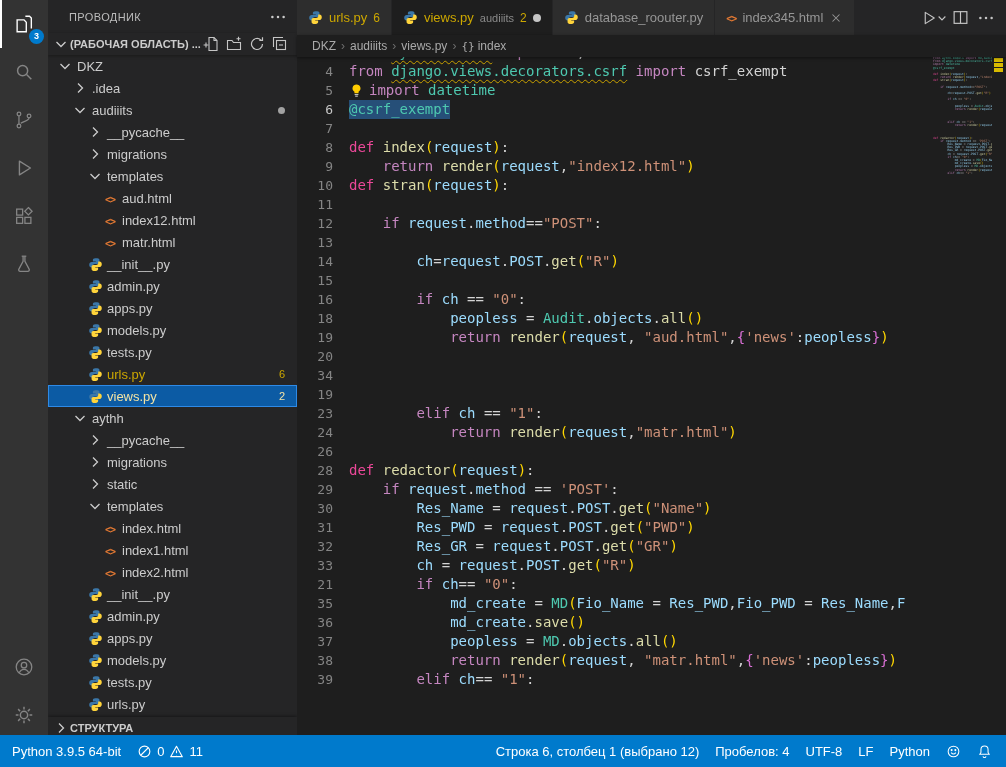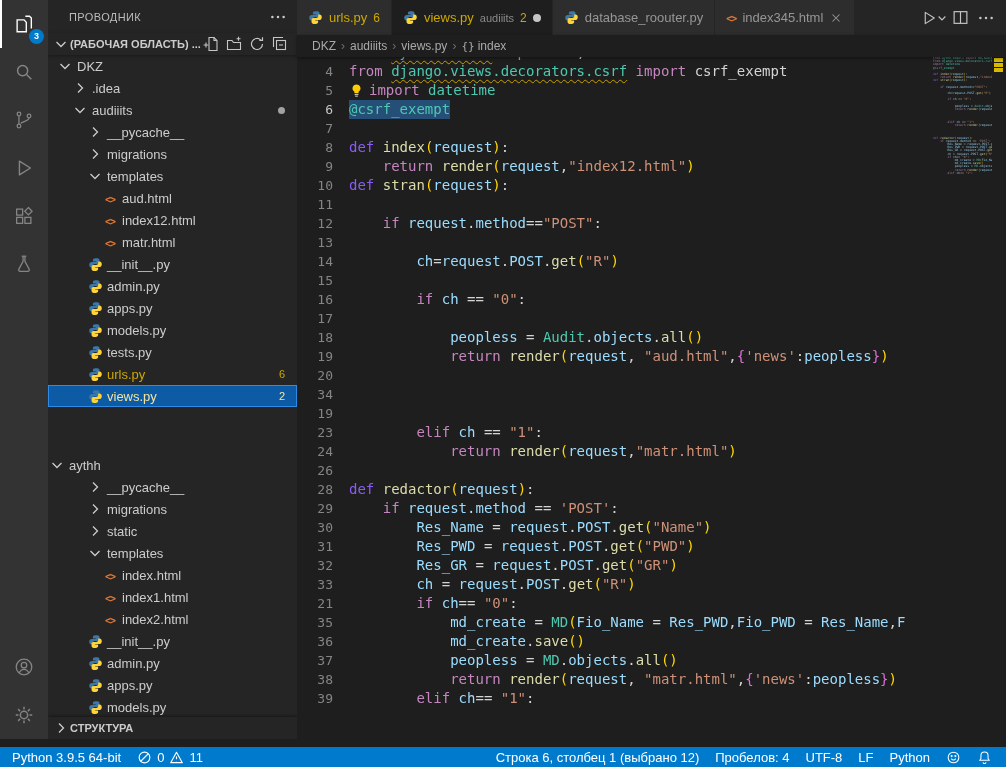--- a/index.html
+++ b/index.html
@@ -54,35 +54,35 @@
   .breadcrumbs { height:22px; display:flex; align-items:center; gap:5px; padding:0 15px; font-size:12px; color:#a9a9a9; background:#1e1e1e; position:relative; z-index:3; box-shadow:0 1px 3px rgba(0,0,0,.45); }
   .bc-sep { color:#6e6e6e; }
   .bc-item { display:flex; align-items:center; gap:3px; }
 
   .editor-view { position:absolute; top:57px; left:0; right:0; bottom:0; overflow:hidden; }
   .code-scroll { position:absolute; top:-14px; left:0; right:0; font-family:"DejaVu Sans Mono", monospace; font-size:14px; line-height:19px; }
   .code-line { height:19px; display:flex; white-space:pre; }
   .line-num { flex:none; width:52px; text-align:right; padding-right:16px; color:#858585; font-size:13px; }
   .line-num.cur { color:#c6c6c6; }
   .line-content { flex:none; display:inline-flex; align-items:center; white-space:pre; }
-  .tk-k { color:#C586C0; } .tk-d { color:#8b5cf6; } .tk-f { color:#DCDCAA; }
+  .tk-k { color:#C586C0; } .tk-d { color:#ec4899; } .tk-f { color:#DCDCAA; }
   .tk-v { color:#9CDCFE; } .tk-s { color:#CE9178; } .tk-c { color:#4EC9B0; }
   .tk-w { color:#D4D4D4; } .tk-p { color:#ffd700; } .tk-b { color:#da70d6; }
   .tk-sel { background:#264f78; }
   .tk-sq { text-decoration:underline; text-decoration-style:wavy; text-decoration-color:#c8a000; text-decoration-thickness:1px; text-underline-offset:3px; }
   .bulb { width:16px; height:16px; margin-right:4px; display:inline-flex; }
 
   .minimap { position:absolute; top:0; right:14px; width:62px; bottom:0; background:#1e1e1e; overflow:hidden; z-index:2; }
   .minimap-content { font-family:"DejaVu Sans Mono", monospace; font-size:3px; line-height:3.2px; padding-left:3px; opacity:.85; }
   .mini-line { height:3.2px; white-space:pre; }
   .overview-ruler { position:absolute; top:0; right:0; width:14px; bottom:0; z-index:2; }
   .ov-mark { position:absolute; left:2px; width:9px; height:4px; background:#d7ba00; }
 
   
-  .status-bar { position:absolute; left:0; right:0; bottom:0; height:20px; background:#007acc; color:#ffffff; display:flex; align-items:center; font-size:13px; z-index:20; }
+  .status-bar { position:absolute; left:0; right:0; bottom:0; height:32px; background:#007acc; color:#ffffff; display:flex; align-items:center; font-size:13px; z-index:20; }
   .sb-left { display:flex; align-items:center; padding-left:4px; }
   .sb-right { margin-left:auto; display:flex; align-items:center; padding-right:6px; }
   .st-item { display:flex; align-items:center; gap:5px; padding:0 8px; height:28px; white-space:nowrap; }
   .st-icon { display:flex; }
 </style>
 </head>
 <body>
 
 <div class="activity-bar">
   <div class="ab-top">
@@ -369,21 +369,21 @@
           <span class="icon ">
             <svg width="15" height="15" viewBox="0 0 16 16">
               <path d="M7.8 1.2c-1.8 0-2.6.8-2.6 2v1.6h3.1v.5H3.9c-1.4 0-2.6 1-2.6 3 0 1.9 1 2.9 2.4 2.9h1.4V9.6c0-1.3 1-2.1 2.3-2.1h3c1 0 1.8-.8 1.8-1.8V3.2c0-1.2-1-2-2.2-2H7.8z" fill="#3b77a8"></path>
               <path d="M8.2 14.8c1.8 0 2.6-.8 2.6-2v-1.6H7.7v-.5h4.4c1.4 0 2.6-1 2.6-3 0-1.9-1-2.9-2.4-2.9h-1.4v1.6c0 1.3-1 2.1-2.3 2.1h-3c-1 0-1.8.8-1.8 1.8v2.5c0 1.2 1 2 2.2 2h2.2z" fill="#ffd43b"></path>
             </svg>
           </span>
         </span>
         <span class="tree-label">views.py</span>
         <span class="tree-badge">2</span>
       </div>
-      <div class="tree-row" style=" margin-top: 47px;">
+      <div class="tree-row" style="padding-left: 23px;">
         <span class="slot">
           <span class="icon ">
             <svg width="16" height="16" viewBox="0 0 16 16" fill="none" stroke="currentColor" stroke-width="1.3">
               <path d="M3.5 6L8 10.5L12.5 6"></path>
             </svg>
           </span>
         </span>
         <span class="tree-label">aythh</span>
       </div>
       <div class="tree-row" style="padding-left: 38px;">
@@ -634,21 +634,20 @@
         <div class="code-line"><span class="line-num">7</span><span class="line-content"></span></div>
         <div class="code-line"><span class="line-num">8</span><span class="line-content"><span class="tk-d">def</span><span class="tk-w"> </span><span class="tk-f">index</span><span class="tk-p">(</span><span class="tk-v">request</span><span class="tk-p">)</span><span class="tk-w">:</span></span></div>
         <div class="code-line"><span class="line-num">9</span><span class="line-content"><span class="tk-w">    </span><span class="tk-k">return</span><span class="tk-w"> </span><span class="tk-f">render</span><span class="tk-p">(</span><span class="tk-v">request</span><span class="tk-w">,</span><span class="tk-s">"index12.html"</span><span class="tk-p">)</span></span></div>
         <div class="code-line"><span class="line-num">10</span><span class="line-content"><span class="tk-d">def</span><span class="tk-w"> </span><span class="tk-f">stran</span><span class="tk-p">(</span><span class="tk-v">request</span><span class="tk-p">)</span><span class="tk-w">:</span></span></div>
         <div class="code-line"><span class="line-num">11</span><span class="line-content"></span></div>
         <div class="code-line"><span class="line-num">12</span><span class="line-content"><span class="tk-w">    </span><span class="tk-k">if</span><span class="tk-w"> </span><span class="tk-v">request</span><span class="tk-w">.</span><span class="tk-v">method</span><span class="tk-w">==</span><span class="tk-s">"POST"</span><span class="tk-w">:</span></span></div>
         <div class="code-line"><span class="line-num">13</span><span class="line-content"></span></div>
         <div class="code-line"><span class="line-num">14</span><span class="line-content"><span class="tk-w">        </span><span class="tk-v">ch</span><span class="tk-w">=</span><span class="tk-v">request</span><span class="tk-w">.</span><span class="tk-v">POST</span><span class="tk-w">.</span><span class="tk-f">get</span><span class="tk-p">(</span><span class="tk-s">"R"</span><span class="tk-p">)</span></span></div>
         <div class="code-line"><span class="line-num">15</span><span class="line-content"></span></div>
         <div class="code-line"><span class="line-num">16</span><span class="line-content"><span class="tk-w">        </span><span class="tk-k">if</span><span class="tk-w"> </span><span class="tk-v">ch</span><span class="tk-w"> == </span><span class="tk-s">"0"</span><span class="tk-w">:</span></span></div>
-        <div class="code-line"><span class="line-num">17</span><span class="line-content"></span></div>
         <div class="code-line"><span class="line-num">18</span><span class="line-content"><span class="tk-w">            </span><span class="tk-v">peopless</span><span class="tk-w"> = </span><span class="tk-c">Audit</span><span class="tk-w">.</span><span class="tk-v">objects</span><span class="tk-w">.</span><span class="tk-f">all</span><span class="tk-p">()</span></span></div>
         <div class="code-line"><span class="line-num">19</span><span class="line-content"><span class="tk-w">            </span><span class="tk-k">return</span><span class="tk-w"> </span><span class="tk-f">render</span><span class="tk-p">(</span><span class="tk-v">request</span><span class="tk-w">, </span><span class="tk-s">"aud.html"</span><span class="tk-w">,</span><span class="tk-b">{</span><span class="tk-s">'news'</span><span class="tk-w">:</span><span class="tk-v">peopless</span><span class="tk-b">}</span><span class="tk-p">)</span></span></div>
         <div class="code-line"><span class="line-num">20</span><span class="line-content"></span></div>
         <div class="code-line"><span class="line-num">34</span><span class="line-content"></span></div>
         <div class="code-line"><span class="line-num">19</span><span class="line-content"></span></div>
         <div class="code-line"><span class="line-num">23</span><span class="line-content"><span class="tk-w">        </span><span class="tk-k">elif</span><span class="tk-w"> </span><span class="tk-v">ch</span><span class="tk-w"> == </span><span class="tk-s">"1"</span><span class="tk-w">:</span></span></div>
         <div class="code-line"><span class="line-num">24</span><span class="line-content"><span class="tk-w">            </span><span class="tk-k">return</span><span class="tk-w"> </span><span class="tk-f">render</span><span class="tk-p">(</span><span class="tk-v">request</span><span class="tk-w">,</span><span class="tk-s">"matr.html"</span><span class="tk-p">)</span></span></div>
         <div class="code-line"><span class="line-num">26</span><span class="line-content"></span></div>
         <div class="code-line"><span class="line-num">28</span><span class="line-content"><span class="tk-d">def</span><span class="tk-w"> </span><span class="tk-f">redactor</span><span class="tk-p">(</span><span class="tk-v">request</span><span class="tk-p">)</span><span class="tk-w">:</span></span></div>
         <div class="code-line"><span class="line-num">29</span><span class="line-content"><span class="tk-w">    </span><span class="tk-k">if</span><span class="tk-w"> </span><span class="tk-v">request</span><span class="tk-w">.</span><span class="tk-v">method</span><span class="tk-w"> == </span><span class="tk-s">'POST'</span><span class="tk-w">:</span></span></div>

